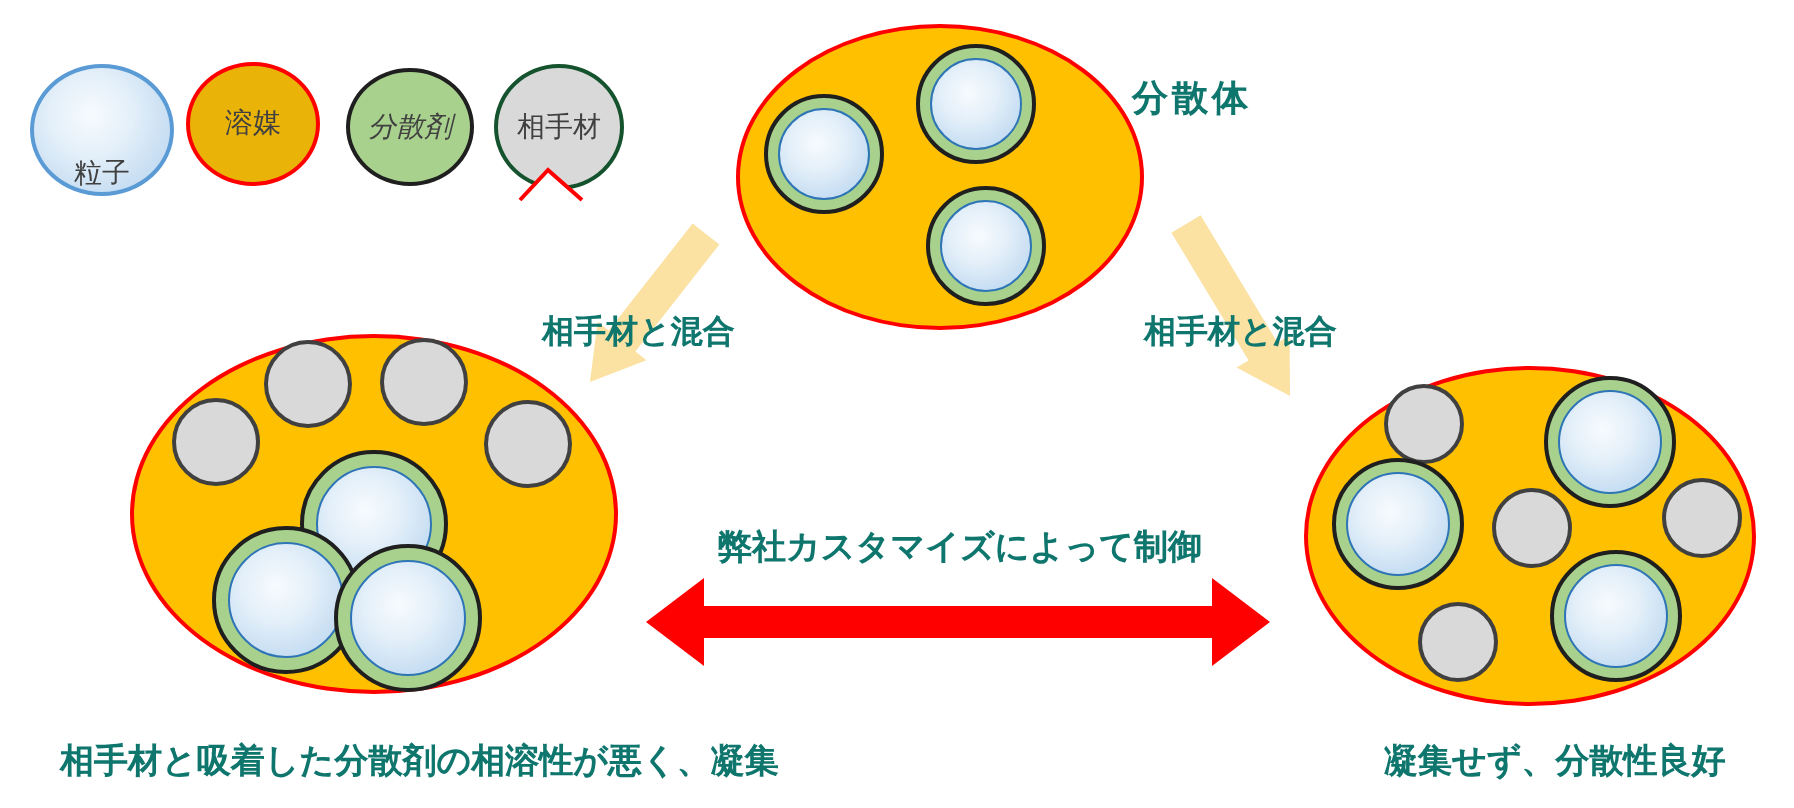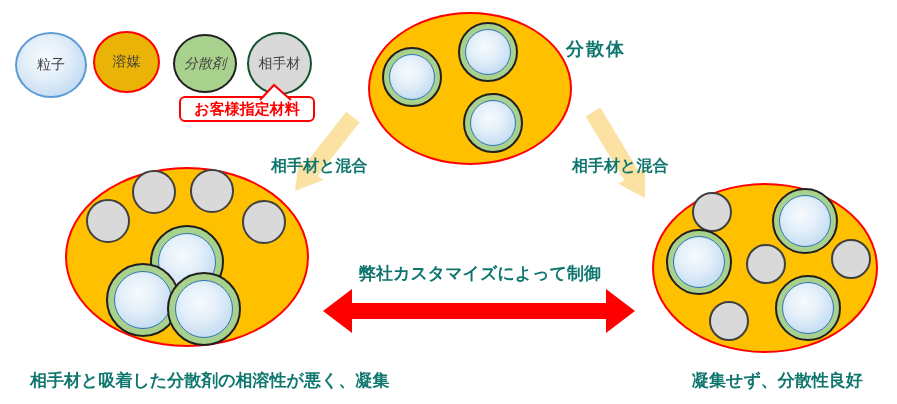--- a/index.html
+++ b/index.html
@@ -28,21 +28,21 @@
   .gray-circle {
     position:absolute; box-sizing:border-box; border-radius:50%;
     background:#D9D9D9; border:2px solid #404040;
   }
 
   .legend-circle {
     position:absolute; box-sizing:border-box; border-radius:50%; z-index:2;
     display:flex; align-items:center; justify-content:center;
     font-size:14px; color:#404040;
   }
-  .lg-particle { background:radial-gradient(circle at 42% 38%, #F7FBFE 0%, #E3EFF9 38%, #C9DFF3 70%, #BDD7EE 100%); border:2px solid #5B9BD5; }
+  .lg-particle { background:radial-gradient(circle at 42% 38%, #F7FBFE 0%, #E3EFF9 38%, #C9DFF3 70%, #BDD7EE 100%); border:2px solid #5B9BD5;align-items:flex-end; }
   .lg-solvent  { background:#eab308; border:2px solid #FF0000; }
   .lg-dispersant { background:#A9D18E; border:2px solid #1f1f1f; }
   .lg-partner  { background:#D9D9D9; border:2px solid #14532d; }
 
   .callout-box {
     position:absolute; left:179px; top:96px; width:136px; height:26px; z-index:5;
     box-sizing:border-box; background:#ffffff; border:2px solid #FF0000; border-radius:6px;
     display:flex; align-items:center; justify-content:center;
     color:#FF0000; font-weight:bold; font-size:15px; white-space:nowrap;
   }
@@ -72,23 +72,20 @@
   <div class="legend-circle lg-solvent" style="left:93px;top:31px;width:67px;height:62px;">
     <span>溶媒</span>
   </div>
   <div class="legend-circle lg-dispersant" style="left:173px;top:34px;width:64px;height:59px;font-style:italic;">
     <span>分散剤</span>
   </div>
   <div class="legend-circle lg-partner" style="left:247px;top:32px;width:65px;height:63px;">
     <span>相手材</span>
   </div>
 
-  <div class="callout-box">
-    <span>お客様指定材料</span>
-  </div>
 
   <div class="solvent-ellipse" style="left:368px;top:12px;width:204px;height:153px;"></div>
   <div class="particle" style="left:382px;top:47px;width:60px;height:60px;z-index:3;">
     <div class="core" style="width:46px;height:46px;"></div>
   </div>
   <div class="particle" style="left:458px;top:22px;width:60px;height:60px;z-index:3;">
     <div class="core" style="width:46px;height:46px;"></div>
   </div>
   <div class="particle" style="left:463px;top:93px;width:60px;height:60px;z-index:3;">
     <div class="core" style="width:46px;height:46px;"></div>

